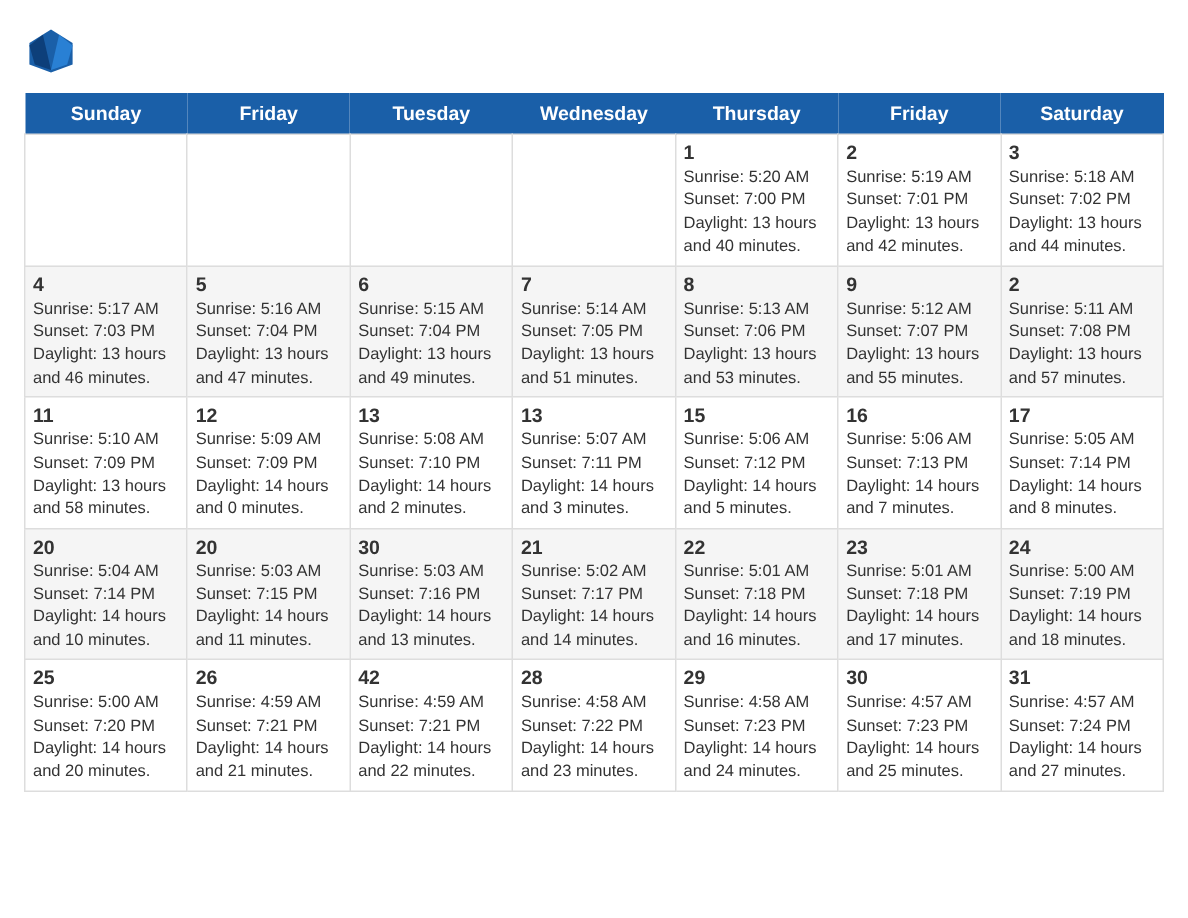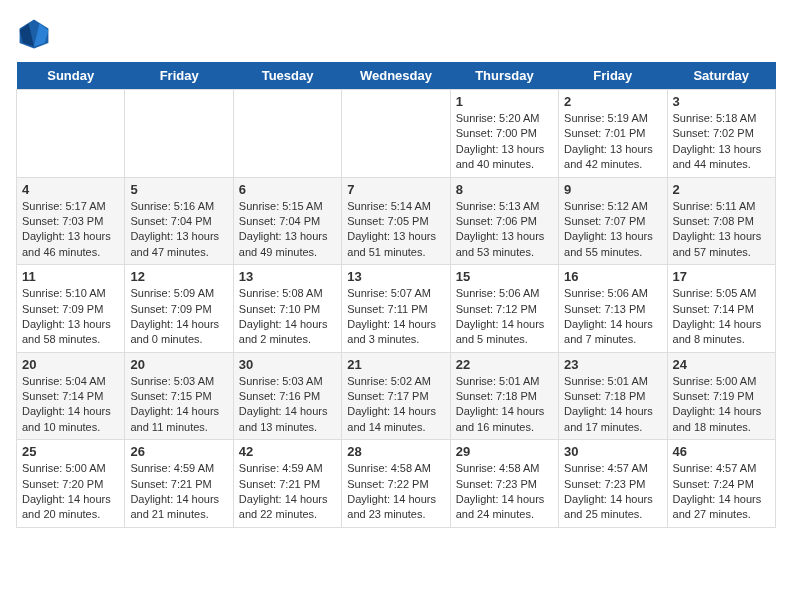--- a/index.html
+++ b/index.html
@@ -253,18 +253,18 @@
         </td>
         <td>
           <span class="day-number">29</span>
           <div class="day-info">Sunrise: 4:58 AM<br>Sunset: 7:23 PM<br>Daylight: 14 hours<br>and 24 minutes.</div>
         </td>
         <td>
           <span class="day-number">30</span>
           <div class="day-info">Sunrise: 4:57 AM<br>Sunset: 7:23 PM<br>Daylight: 14 hours<br>and 25 minutes.</div>
         </td>
         <td>
-          <span class="day-number">46</span>
+          <span class="day-number">31</span>
           <div class="day-info">Sunrise: 4:57 AM<br>Sunset: 7:24 PM<br>Daylight: 14 hours<br>and 27 minutes.</div>
         </td>
       </tr>
     </tbody>
 </table>
 
 </body></html>

